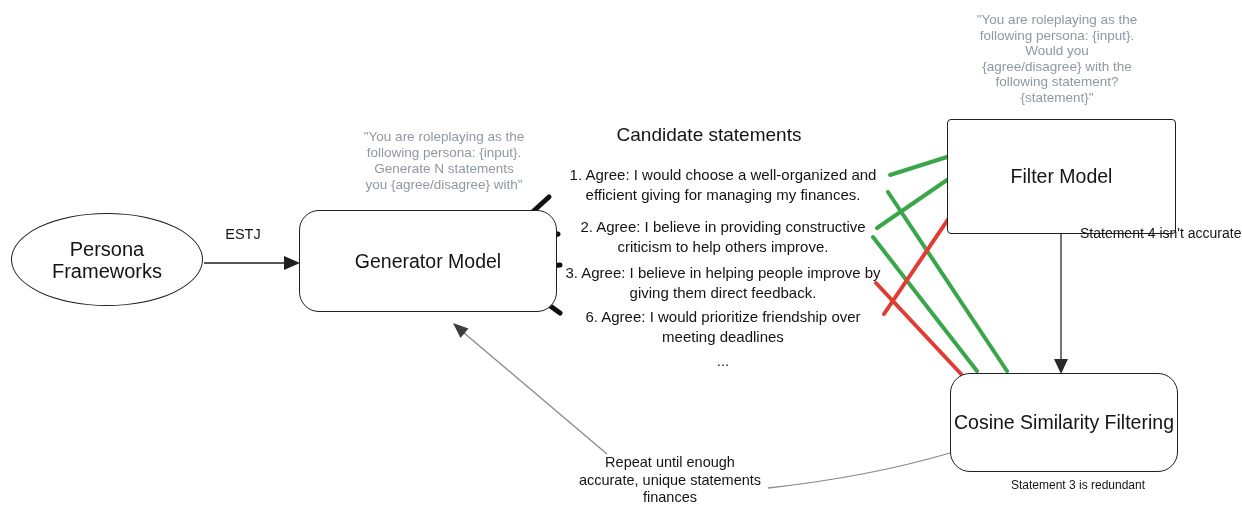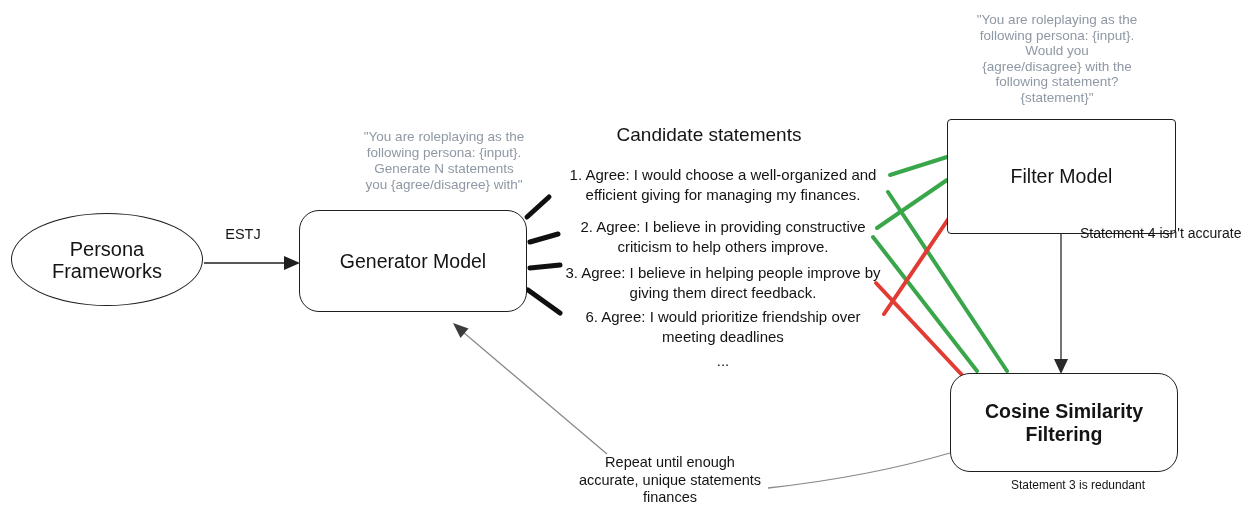--- a/index.html
+++ b/index.html
@@ -10,23 +10,23 @@
   .edges { position:absolute; left:0; top:0; width:1242px; height:522px; pointer-events:none; }
   .edge-accept { stroke:var(--accept); }
   .edge-reject { stroke:var(--reject); }
   .node {
     position:absolute; border:1.4px solid #1f1f1f; background:#ffffff;
     display:flex; flex-direction:column; align-items:center; justify-content:center;
     text-align:center; box-sizing:border-box;
   }
   .node-ellipse { left:11px; top:213px; width:192px; height:93px; border-radius:50%;
                   font-size:20px; line-height:22px; }
-  .node-generator { left:299px; top:210px; width:228px; height:102px; border-radius:20px; font-size:19.5px; }
+  .node-generator { left:299px; top:210px; width:258px; height:102px; border-radius:20px; font-size:19.5px; }
   .node-filter { left:947px; top:119px; width:229px; height:115px; border-radius:4px; font-size:19.5px; }
-  .node-cosine { left:950px; top:373px; width:228px; height:99px; border-radius:20px; font-size:19.5px; padding:0 1px;font-weight:bold; }
+  .node-cosine { left:950px; top:373px; width:228px; height:99px; border-radius:20px; font-size:19.5px; padding:0 1px; }
   .prompt { position:absolute; text-align:center; color:var(--prompt_gray);
             font-size:13.5px; line-height:16px; }
   .prompt-generator { left:334px; top:129px; width:220px; }
   .prompt-filter { left:945px; top:12px; width:224px; line-height:15.5px; }
   .heading-candidates { position:absolute; left:559px; top:116px; width:300px;
                         text-align:center; font-size:19px;margin-top:8px; }
   .statement { position:absolute; left:535px; width:376px; text-align:center;
                font-size:15px; line-height:20px; }
   .stmt-1 { top:165px; } .stmt-2 { top:217px; } .stmt-3 { top:263px; } .stmt-4 { top:307px; }
   .stmt-ellipsis { position:absolute; left:535px; top:352px; width:376px;

